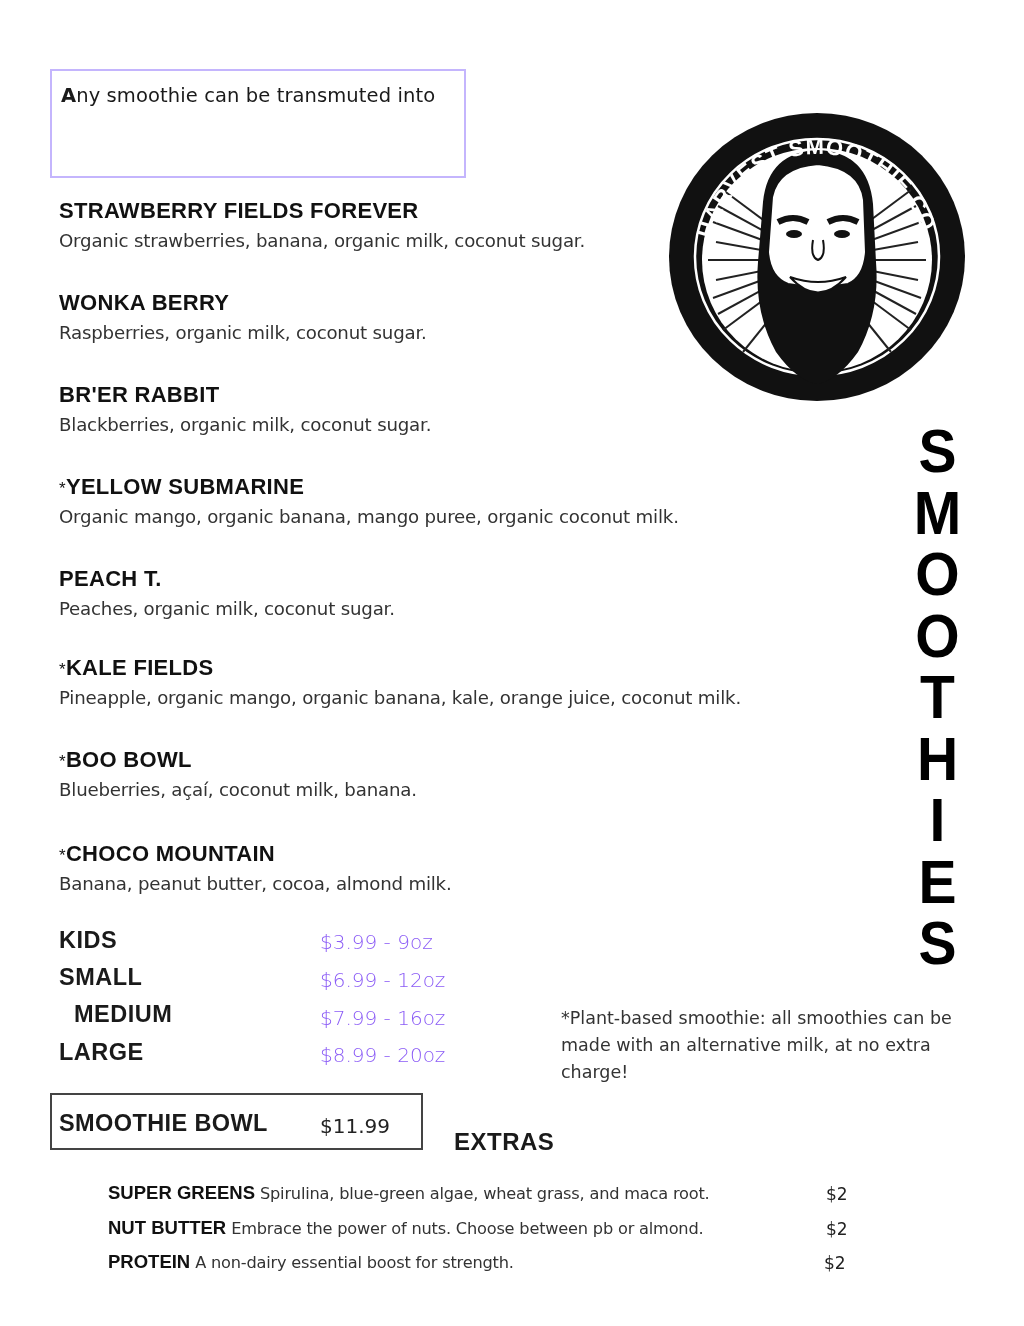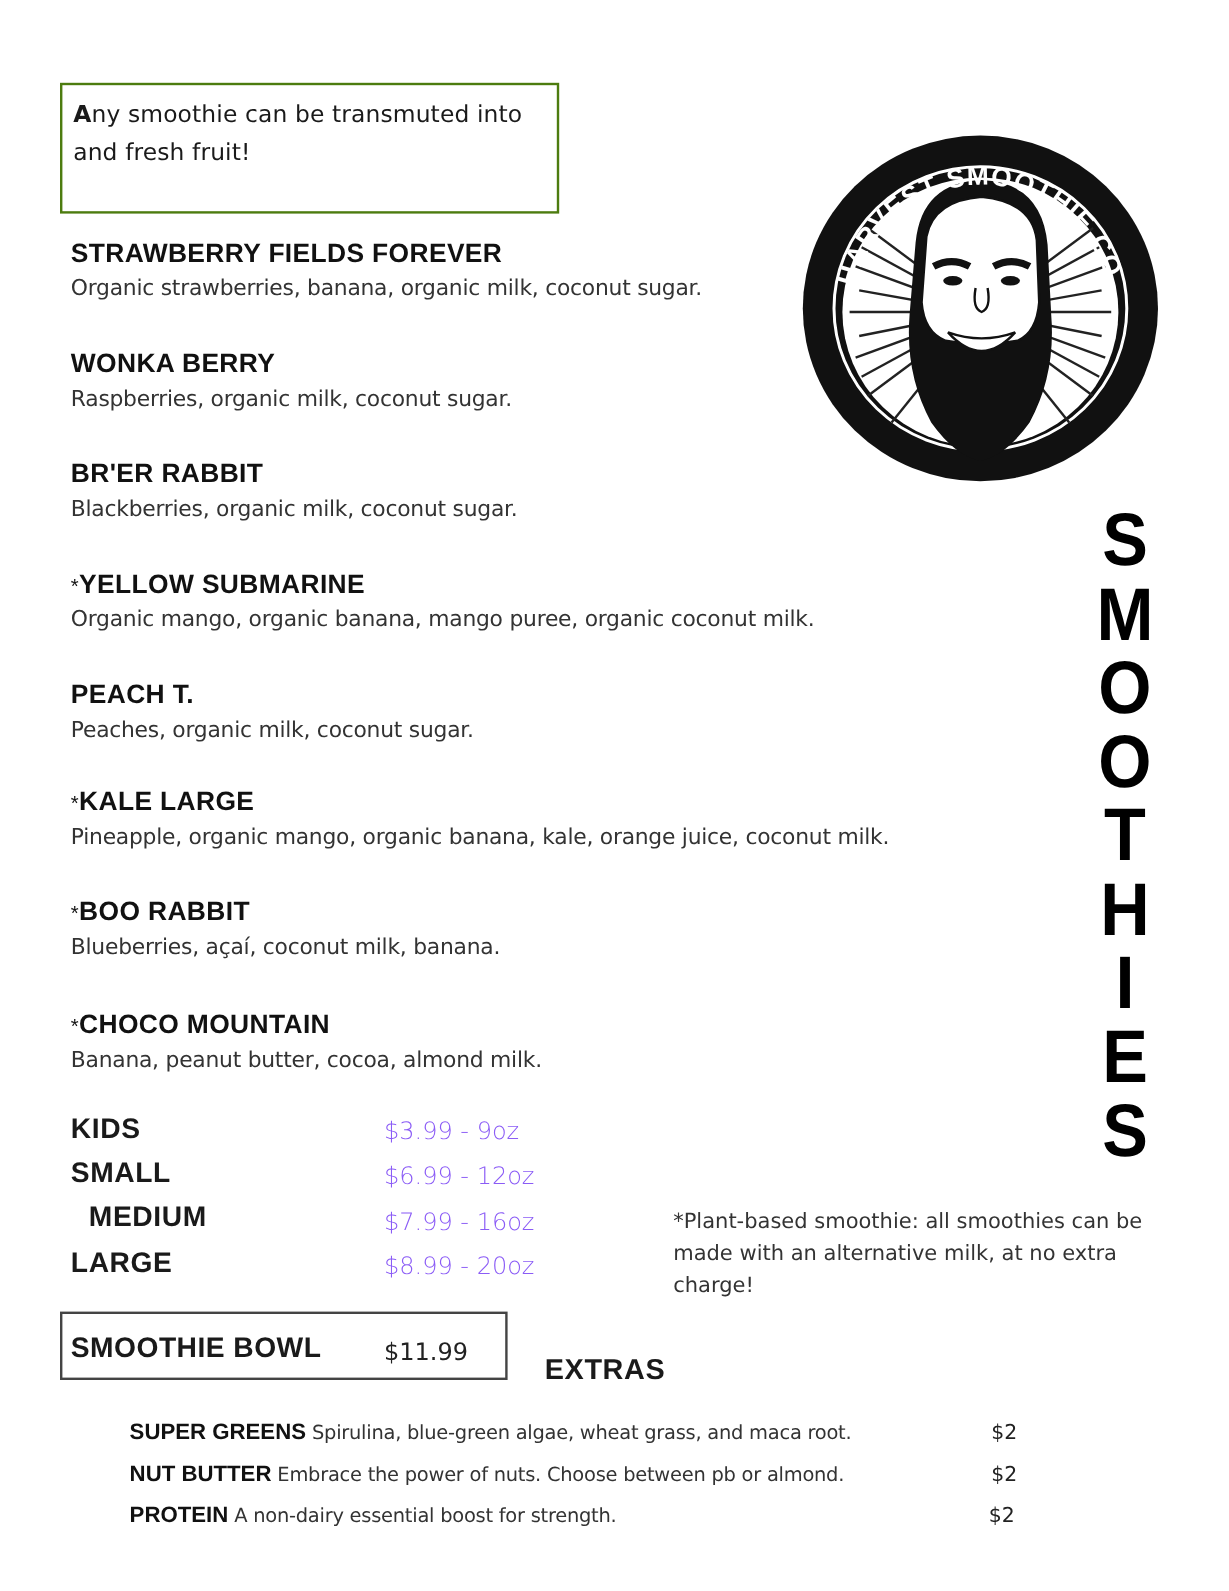--- a/index.html
+++ b/index.html
@@ -1,19 +1,19 @@
 <!DOCTYPE html>
 <html><head>
   <meta charset="utf-8">
   <style>
     html, body { margin:0; padding:0; background:#ffffff; }
     body { width:1024px; height:1326px; position:relative; overflow:hidden; color:#1a1a1a;
            font-family:"DejaVu Sans", sans-serif; }
     .abs { position:absolute; }
-    .note-box { left:50px; top:69px; width:416px; height:109px; border:2px solid #4d7c0f; box-sizing:border-box;
+    .note-box { left:50px; top:69px; width:416px; height:109px; border:2px solid #c4b5fd; box-sizing:border-box;
                 padding:10px 0 0 9px; font-size:19.5px; line-height:30.5px; letter-spacing:0.1px; }
     .note-box .cap { font-weight:bold; }
     .item-name { font-family:"Liberation Sans", sans-serif; font-weight:bold; font-size:22px; letter-spacing:0.3px; color:#111; white-space:nowrap; }
     .item-name .star { font-weight:normal; font-size:17px; }
     .item-desc { font-family:"DejaVu Sans", sans-serif; font-size:18.2px; color:#333; white-space:nowrap; font-weight:400; letter-spacing:-0.2px; }
     .size-name { font-family:"Liberation Sans", sans-serif; font-weight:bold; font-size:23.5px; left:59px; letter-spacing:0.5px; }
     .size-price { font-size:20px; left:320px; white-space:nowrap; color:#8b5cf6; font-weight:300; }
     .plant-note { left:561px; top:1005px; width:420px; font-size:17.5px; line-height:27px; color:#333; }
     .bowl-box { left:50px; top:1093px; width:373px; height:57px; border:2px solid #444; box-sizing:border-box; }
     .bowl-name { left:59px; top:1110px; font-family:"Liberation Sans", sans-serif; font-weight:bold; font-size:23.5px; letter-spacing:0.4px; }
@@ -26,21 +26,20 @@
     .logo { left:668px; top:112px; width:298px; height:290px; }
     .vertical { left:910px; top:420px; width:55px; font-family:"Liberation Sans", sans-serif; font-weight:bold;
                 font-size:62px; line-height:61.5px; text-align:center; color:#000; transform:scaleX(0.92); }
     .vertical span { display:block; }
   </style>
 </head>
 <body>
 
 <div class="abs note-box">
   <div><span class="cap">A</span><span>ny smoothie can be transmuted into</span></div>
-  <div>and fresh fruit!</div>
 </div>
 
 <div class="abs logo">
   <svg width="298" height="290" viewBox="0 0 298 290">
     <defs>
       <path id="arcText" d="M 42 150 A 108 108 0 0 1 258 150"></path>
     </defs>
     <ellipse cx="149" cy="145" rx="148" ry="144" fill="#111"></ellipse>
     <ellipse cx="149" cy="145" rx="122" ry="118" fill="none" stroke="#fff" stroke-width="2.5"></ellipse>
     <ellipse cx="149" cy="148" rx="115" ry="112" fill="#fff"></ellipse>
@@ -101,24 +100,24 @@
 
 <div class="abs item-name" style="left:59px;top:382px;"><span class="star"></span><span>BR'ER RABBIT</span></div>
 <div class="abs item-desc" style="left:59px;top:414px;">Blackberries, organic milk, coconut sugar.</div>
 
 <div class="abs item-name" style="left:59px;top:474px;"><span class="star">*</span><span>YELLOW SUBMARINE</span></div>
 <div class="abs item-desc" style="left:59px;top:506px;">Organic mango, organic banana, mango puree, organic coconut milk.</div>
 
 <div class="abs item-name" style="left:59px;top:566px;"><span class="star"></span><span>PEACH T.</span></div>
 <div class="abs item-desc" style="left:59px;top:598px;">Peaches, organic milk, coconut sugar.</div>
 
-<div class="abs item-name" style="left:59px;top:655px;"><span class="star">*</span><span>KALE LARGE</span></div>
+<div class="abs item-name" style="left:59px;top:655px;"><span class="star">*</span><span>KALE FIELDS</span></div>
 <div class="abs item-desc" style="left:59px;top:687px;">Pineapple, organic mango, organic banana, kale, orange juice, coconut milk.</div>
 
-<div class="abs item-name" style="left:59px;top:747px;"><span class="star">*</span><span>BOO RABBIT</span></div>
+<div class="abs item-name" style="left:59px;top:747px;"><span class="star">*</span><span>BOO BOWL</span></div>
 <div class="abs item-desc" style="left:59px;top:779px;">Blueberries, açaí, coconut milk, banana.</div>
 
 <div class="abs item-name" style="left:59px;top:841px;"><span class="star">*</span><span>CHOCO MOUNTAIN</span></div>
 <div class="abs item-desc" style="left:59px;top:873px;">Banana, peanut butter, cocoa, almond milk.</div>
 
 <div class="abs size-name" style="top:927px;">KIDS</div>
 <div class="abs size-price" style="top:930px;">$3.99 -  9oz</div>
 <div class="abs size-name" style="top:964px;">SMALL</div>
 <div class="abs size-price" style="top:968px;">$6.99 -  12oz</div>
 <div class="abs size-name" style="top:1001px;margin-left:15px;">MEDIUM</div>

